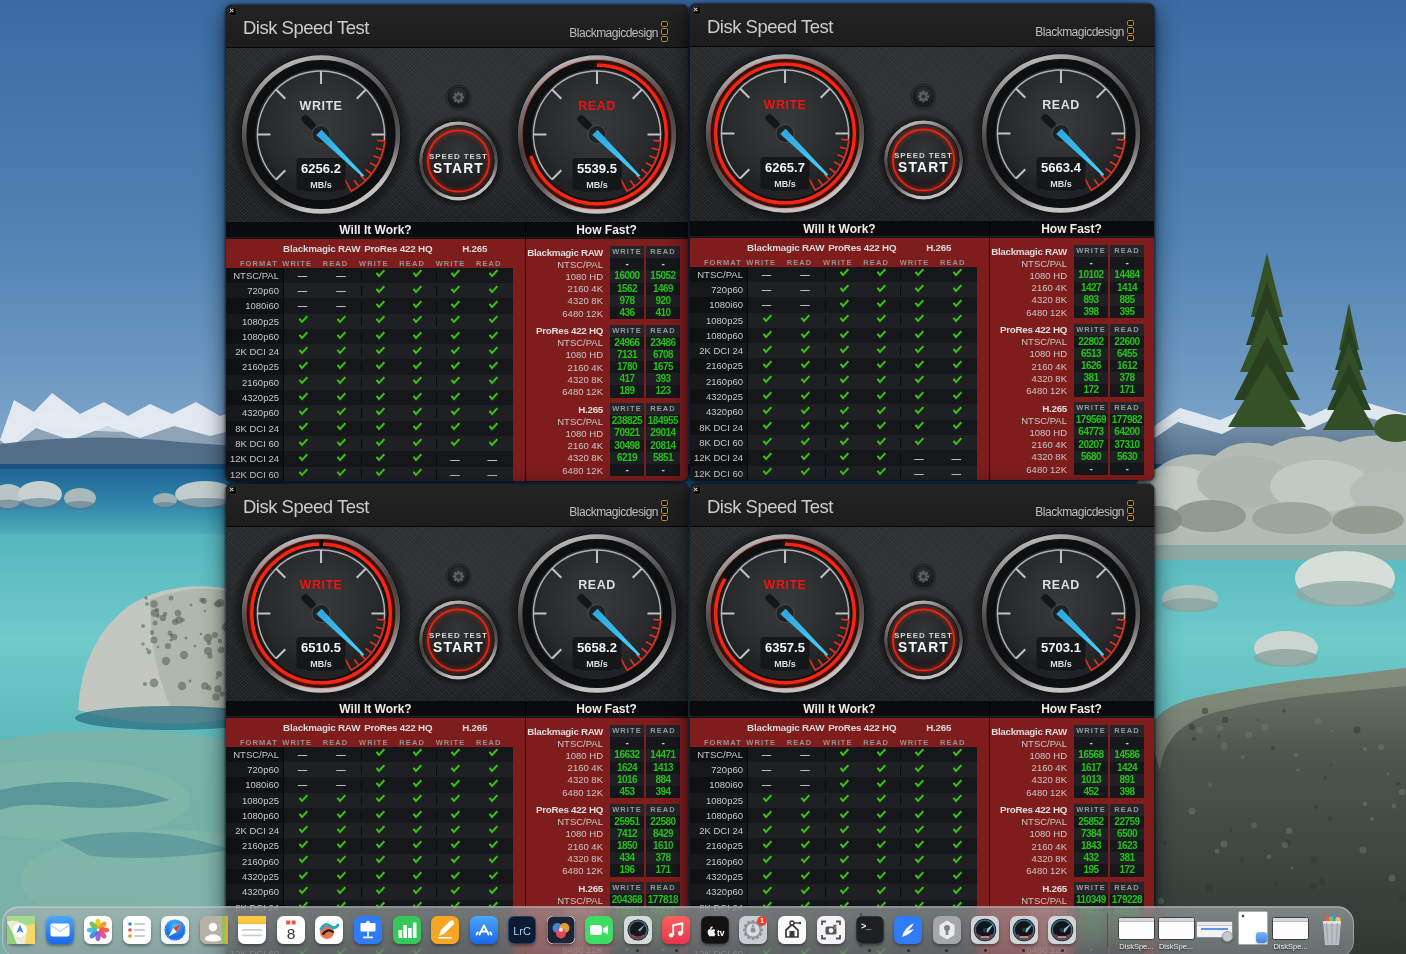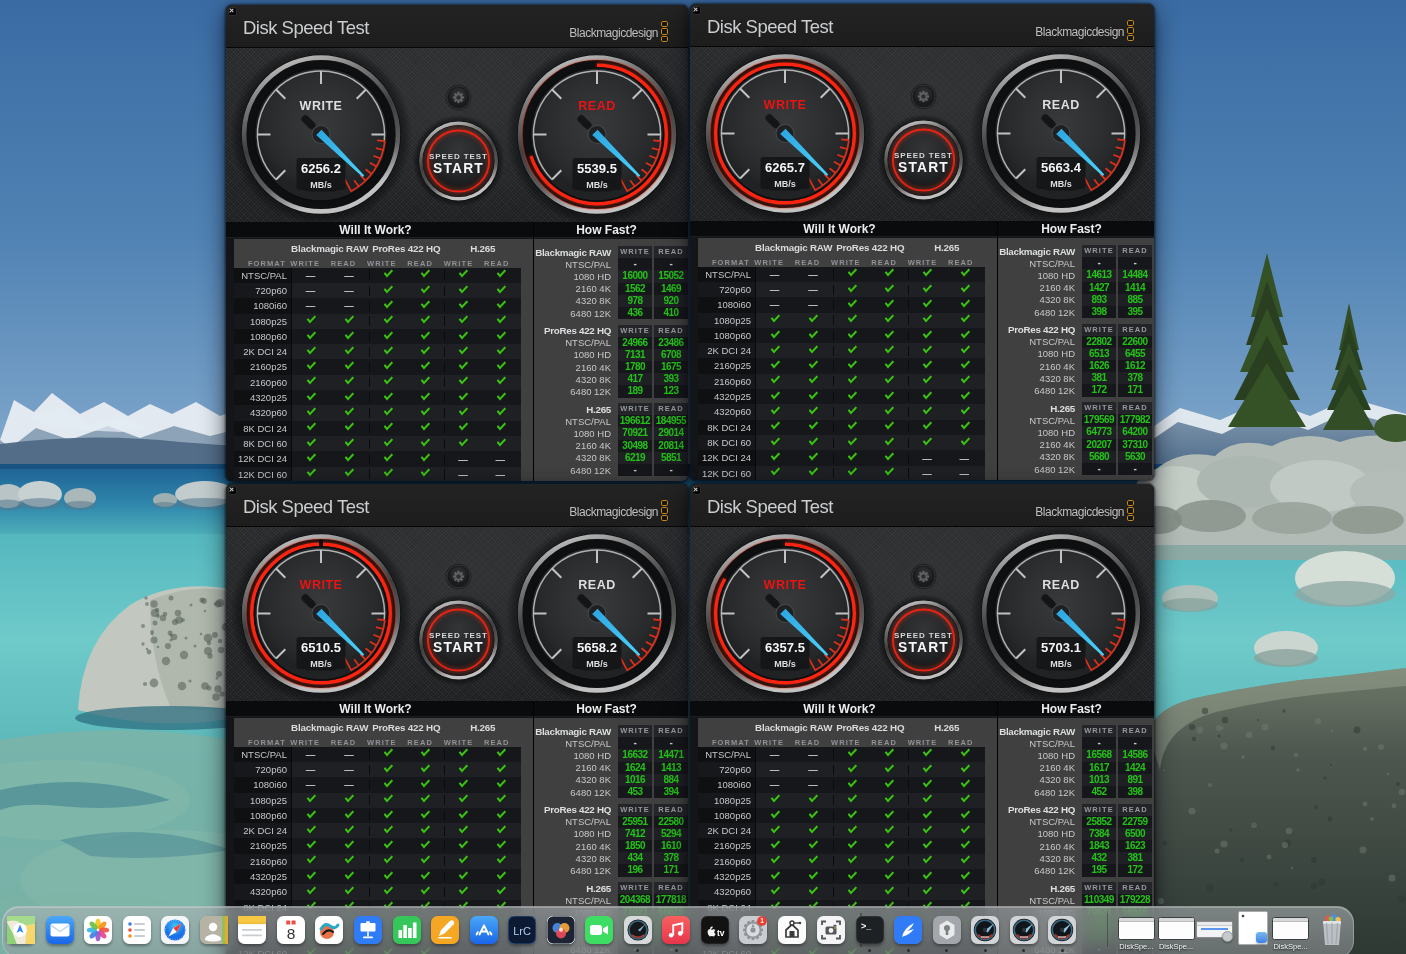--- a/index.html
+++ b/index.html
@@ -15,21 +15,21 @@
 .x2{transform:rotate(-45deg)}
 .gz{position:absolute;left:0;top:43px;width:100%;height:174px;
  background-image:
  radial-gradient(330px 150px at 50% 30%, rgba(62,64,66,0.38), rgba(20,21,22,0.08) 78%),
  repeating-linear-gradient(45deg, rgba(255,255,255,0.038) 0 1px, rgba(0,0,0,0) 1px 2.5px),
  repeating-linear-gradient(135deg, rgba(255,255,255,0.03) 0 1px, rgba(0,0,0,0) 1px 2.5px),
  linear-gradient(#27292b,#1d1f21);}
 .gz svg{position:absolute;left:0;top:0}
 .hdb{position:absolute;left:0;top:217px;width:100%;height:16px;background:#0a0b0c;display:flex;border-bottom:1px solid #1d1e20}
 .hdb span{display:block;text-align:center;font-size:12px;font-weight:bold;color:#ededee;line-height:16px}
-.tbl{position:absolute;left:8px;top:234px;width:100%;height:242px;background:#404040}
+.tbl{position:absolute;left:0;top:234px;width:100%;height:242px;background:#7f1d1d}
 .vdiv{position:absolute;left:299px;top:-17px;width:1px;height:259px;background:#030304}
 .wt{position:absolute;left:0;top:0;width:299px;height:242px}
 .wgh{position:absolute;top:4px;left:0;width:299px;height:12px}
 .wgh span{position:absolute;text-align:center;font-size:9.8px;letter-spacing:-0.2px;font-weight:bold;color:#d8dadc;white-space:nowrap}
 .wsh{position:absolute;top:17.5px;left:0;width:299px;height:11px;display:flex}
 .fmtl{display:block;width:52px;text-align:right;font-size:7.5px;color:#8f9296;letter-spacing:1.1px;font-weight:bold;padding-top:2px}
 .wsh .c6{padding-top:2px}
 .c6{display:block;width:38.33px;text-align:center;font-size:7.5px;color:#8f9296;letter-spacing:1.1px;font-weight:bold}
 .wrows{position:absolute;top:28.6px;left:0;width:299px}
 .wr{display:flex;height:15.32px;align-items:center}
@@ -717,21 +717,21 @@
             </div>
           </div>
           <div class="hsec" style="margin-top:5.4px">
             <div class="hr hh">
               <span class="hl"><b>H.265</b></span>
               <span class="hv hvh">WRITE</span>
               <span class="hv hvh">READ</span>
             </div>
             <div class="hr odd">
               <span class="hl">NTSC/PAL</span>
-              <span class="hv"><g>196612</g></span>
+              <span class="hv"><g>238825</g></span>
               <span class="hv"><g>184955</g></span>
             </div>
             <div class="hr even">
               <span class="hl">1080 HD</span>
               <span class="hv"><g>70921</g></span>
               <span class="hv"><g>29014</g></span>
             </div>
             <div class="hr odd">
               <span class="hl">2160 4K</span>
               <span class="hv"><g>30498</g></span>
@@ -1055,21 +1055,21 @@
               <span class="hv hvh">WRITE</span>
               <span class="hv hvh">READ</span>
             </div>
             <div class="hr odd">
               <span class="hl">NTSC/PAL</span>
               <span class="hv"><d>-</d></span>
               <span class="hv"><d>-</d></span>
             </div>
             <div class="hr even">
               <span class="hl">1080 HD</span>
-              <span class="hv"><g>14613</g></span>
+              <span class="hv"><g>10102</g></span>
               <span class="hv"><g>14484</g></span>
             </div>
             <div class="hr odd">
               <span class="hl">2160 4K</span>
               <span class="hv"><g>1427</g></span>
               <span class="hv"><g>1414</g></span>
             </div>
             <div class="hr even">
               <span class="hl">4320 8K</span>
               <span class="hv"><g>893</g></span>
@@ -1486,21 +1486,21 @@
               <span class="hv hvh">READ</span>
             </div>
             <div class="hr odd">
               <span class="hl">NTSC/PAL</span>
               <span class="hv"><g>25951</g></span>
               <span class="hv"><g>22580</g></span>
             </div>
             <div class="hr even">
               <span class="hl">1080 HD</span>
               <span class="hv"><g>7412</g></span>
-              <span class="hv"><g>5294</g></span>
+              <span class="hv"><g>8429</g></span>
             </div>
             <div class="hr odd">
               <span class="hl">2160 4K</span>
               <span class="hv"><g>1850</g></span>
               <span class="hv"><g>1610</g></span>
             </div>
             <div class="hr even">
               <span class="hl">4320 8K</span>
               <span class="hv"><g>434</g></span>
               <span class="hv"><g>378</g></span>

